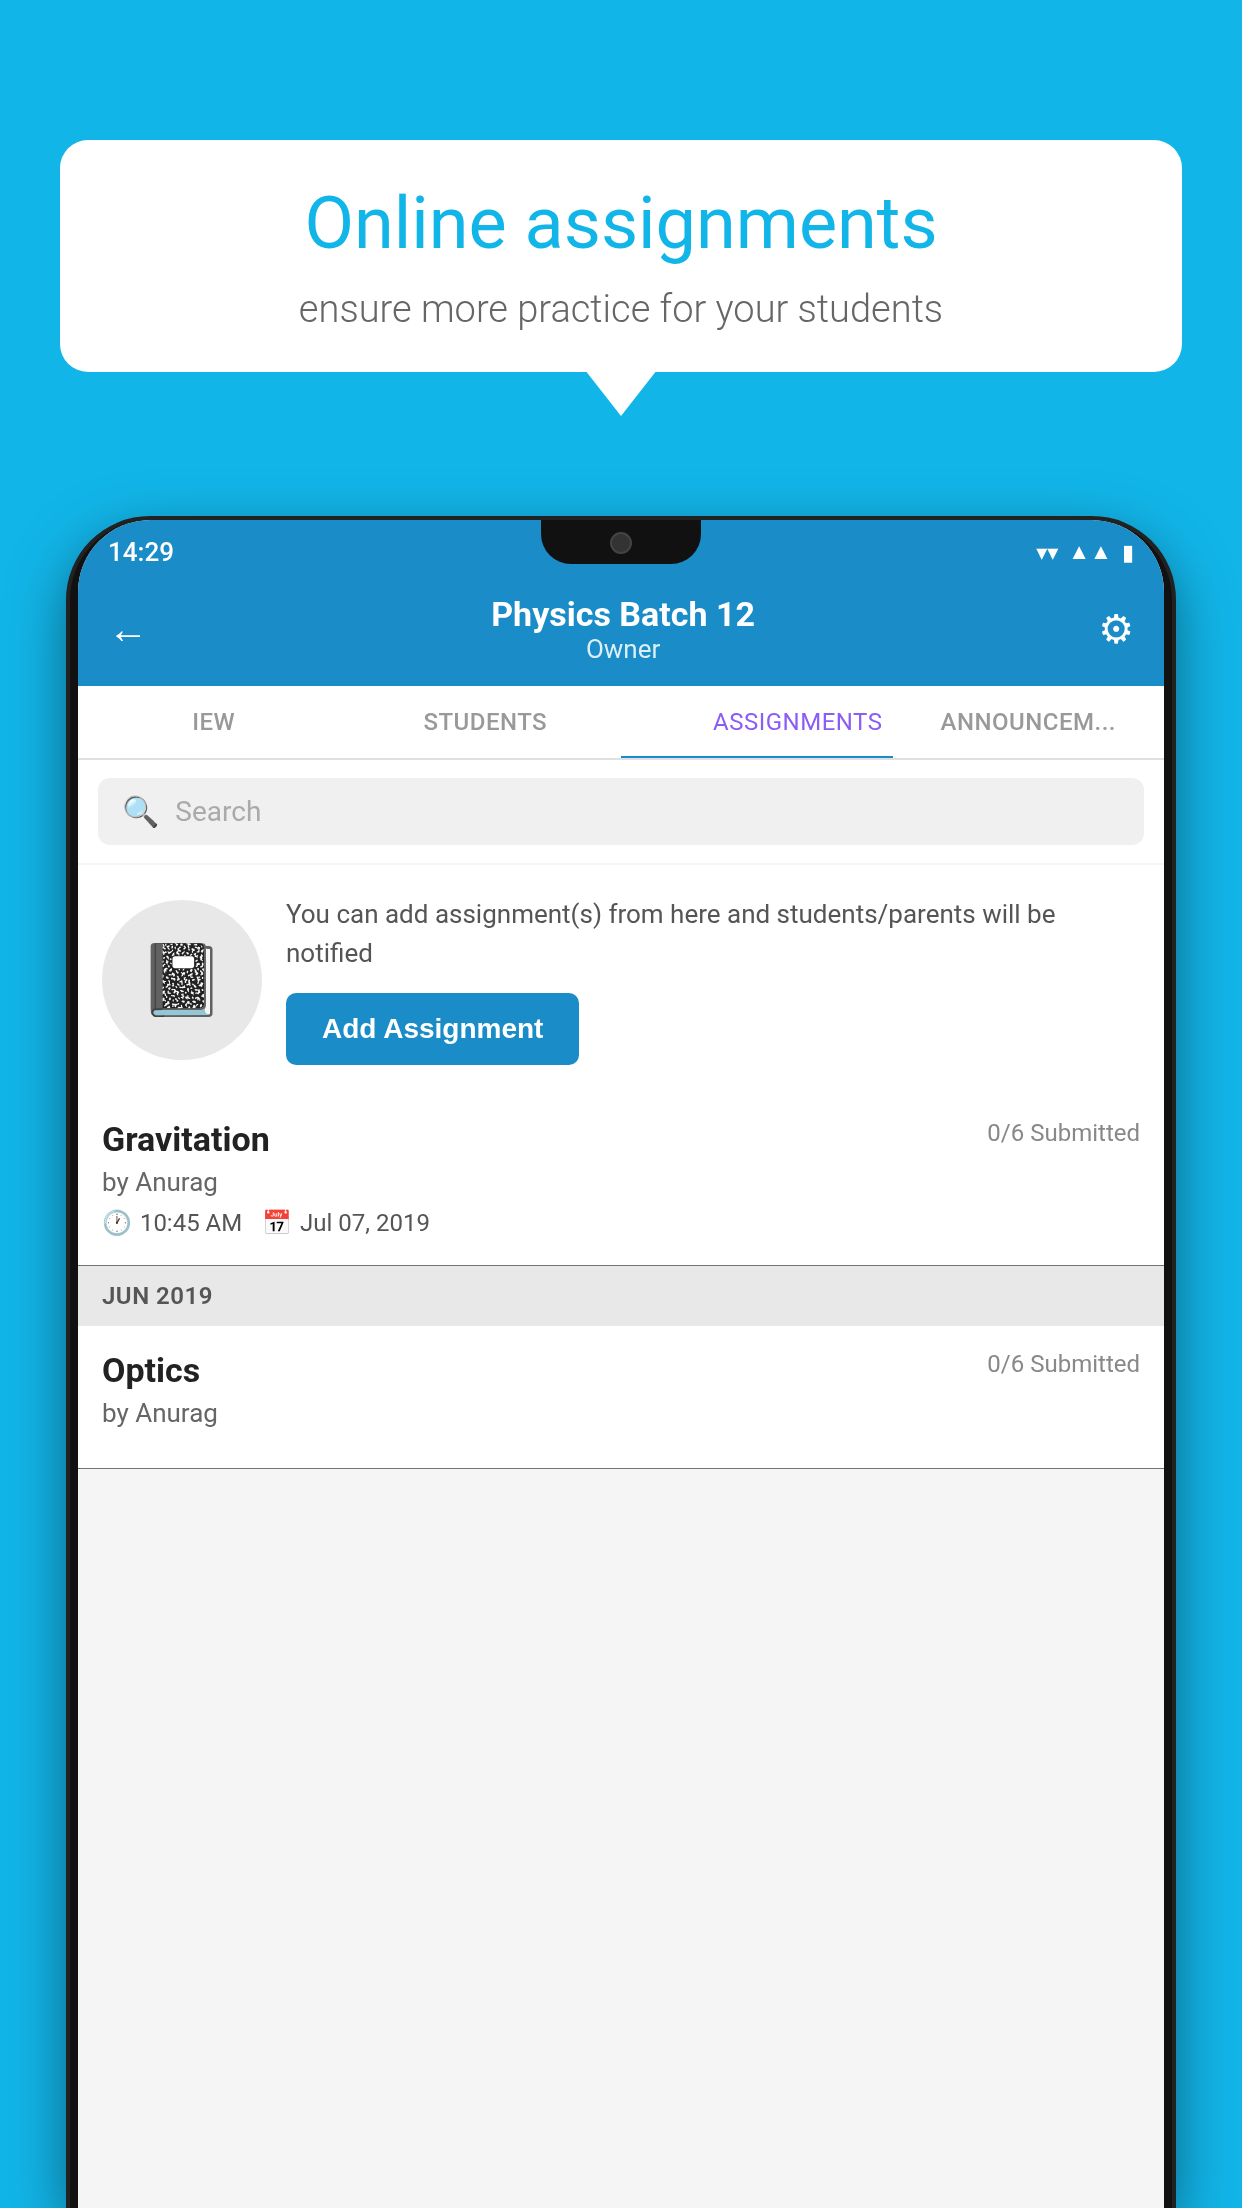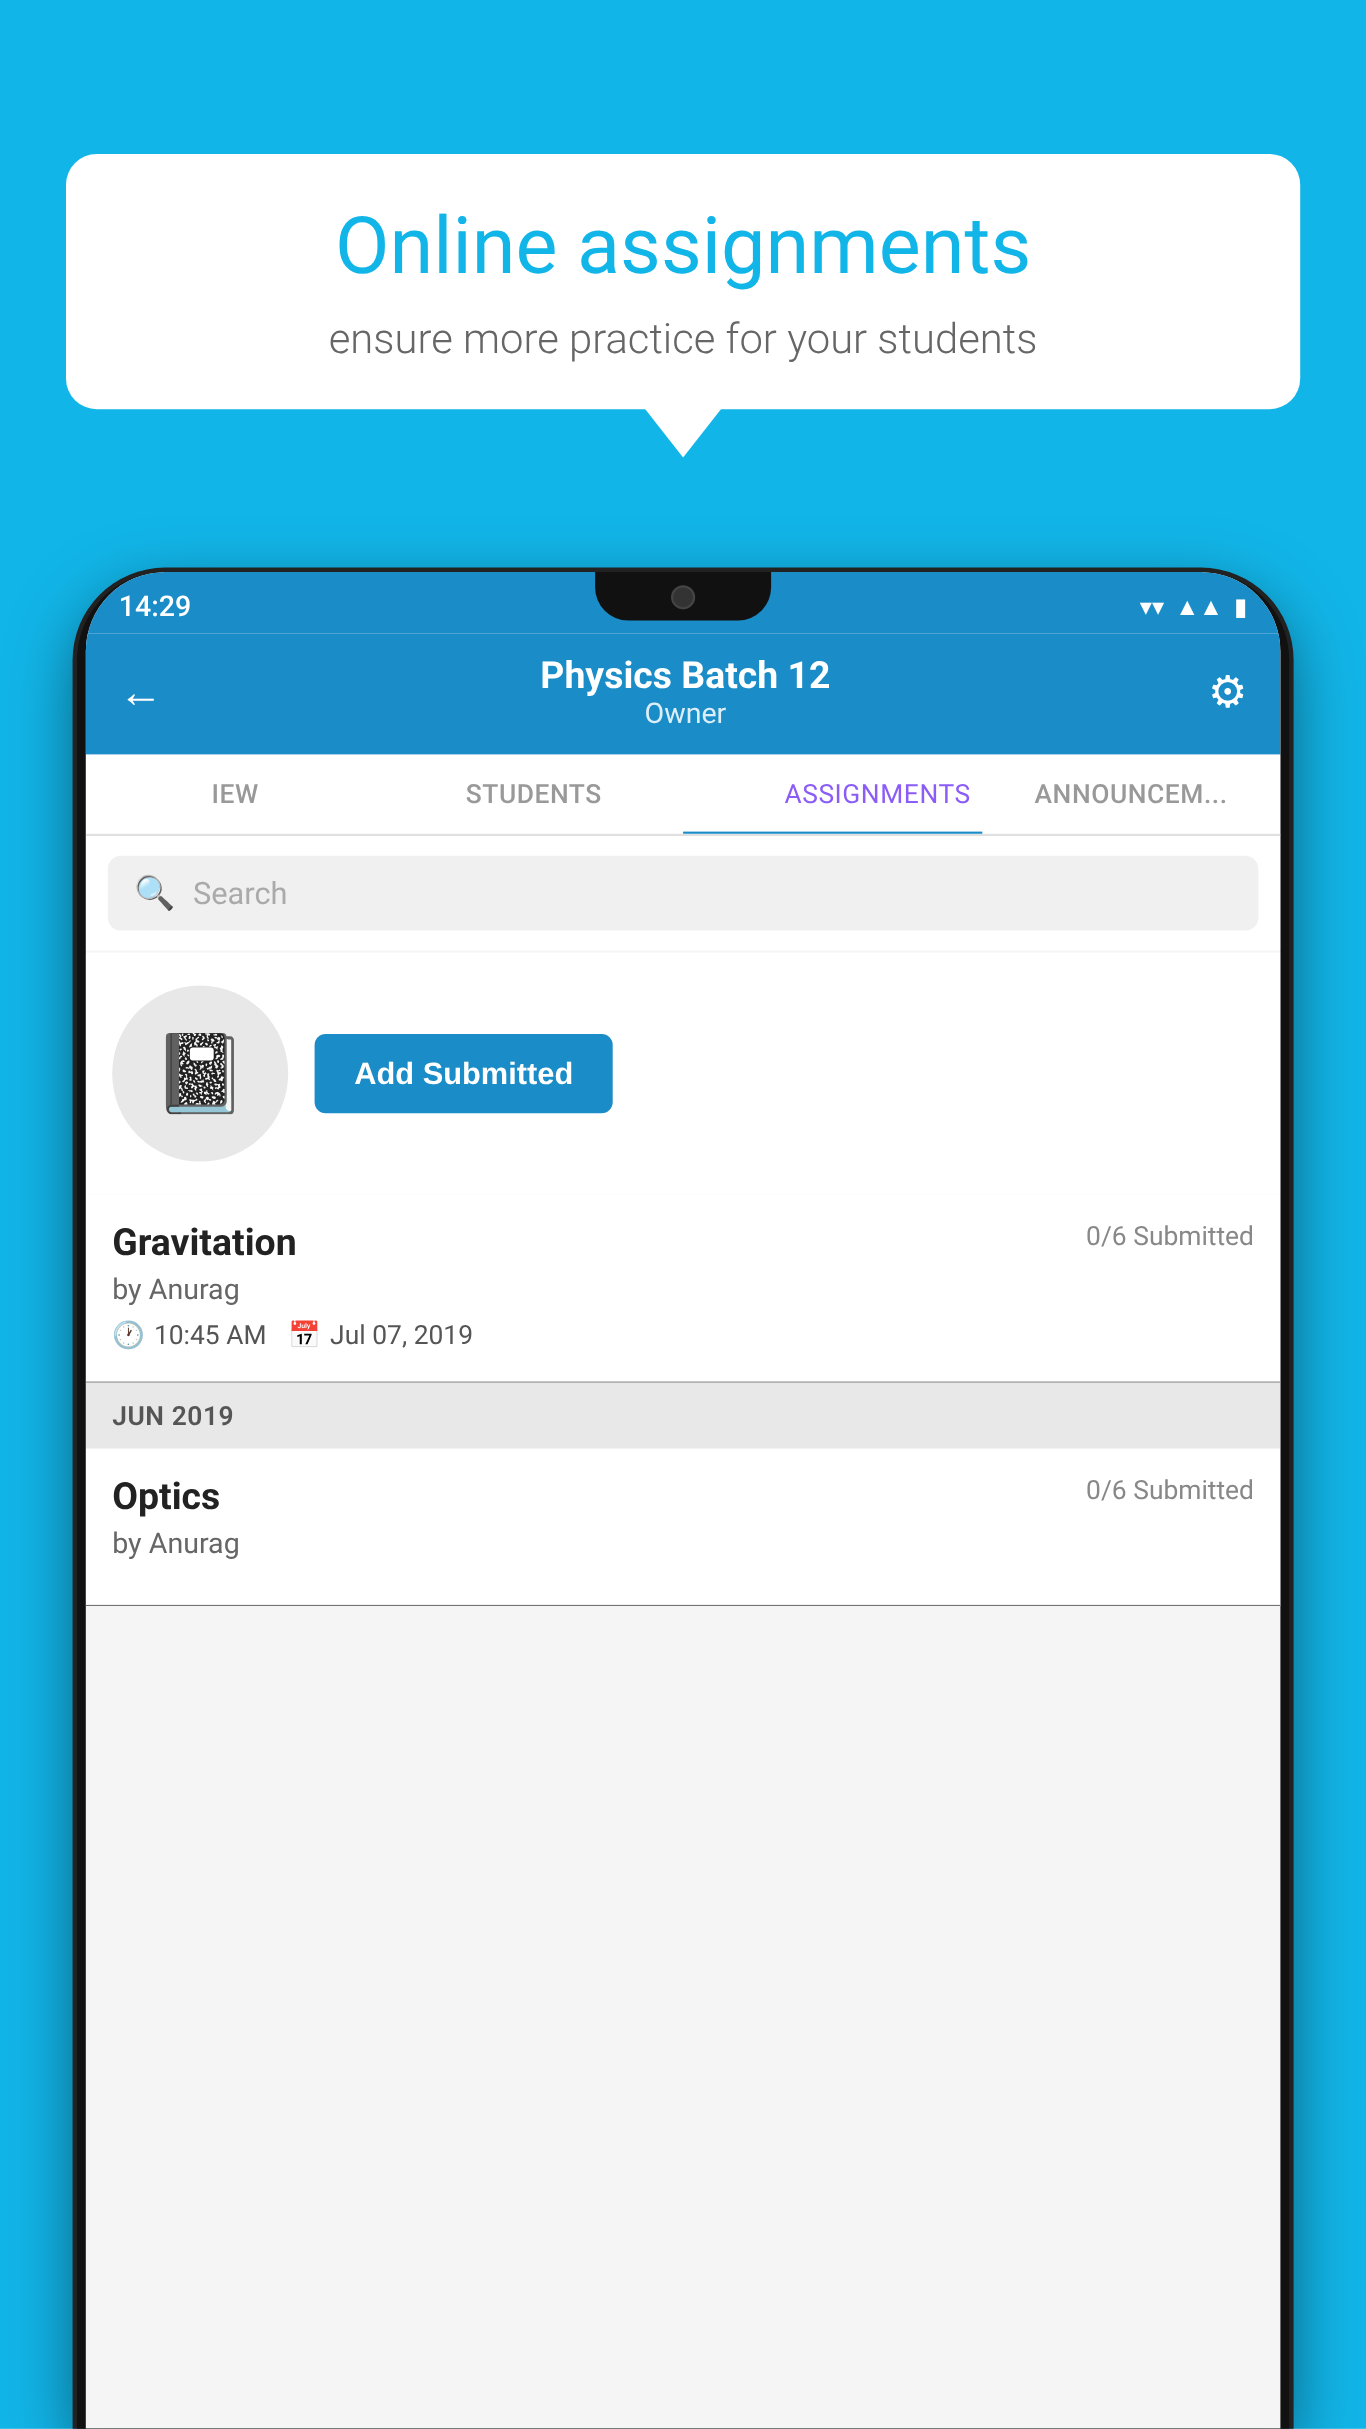--- a/index.html
+++ b/index.html
@@ -363,21 +363,22 @@
           <span class="search-icon">🔍</span>
           <span class="search-text">Search</span>
         </div>
       </div>
 
       <div class="empty-state">
         <div class="empty-state-icon">
           <span class="notebook-icon">📓</span>
         </div>
         <div class="empty-state-right">
-          <button class="add-assignment-btn">Add Submitted</button>
+          <div class="empty-state-text">You can add assignment(s) from here and students/parents will be notified</div>
+          <button class="add-assignment-btn">Add Assignment</button>
         </div>
       </div>
 
 
       <div class="assignment-item">
         <div class="assignment-row1">
           <span class="assignment-name">Gravitation</span>
           <span class="assignment-submitted">0/6 Submitted</span>
         </div>
         <div class="assignment-author">by Anurag</div>

